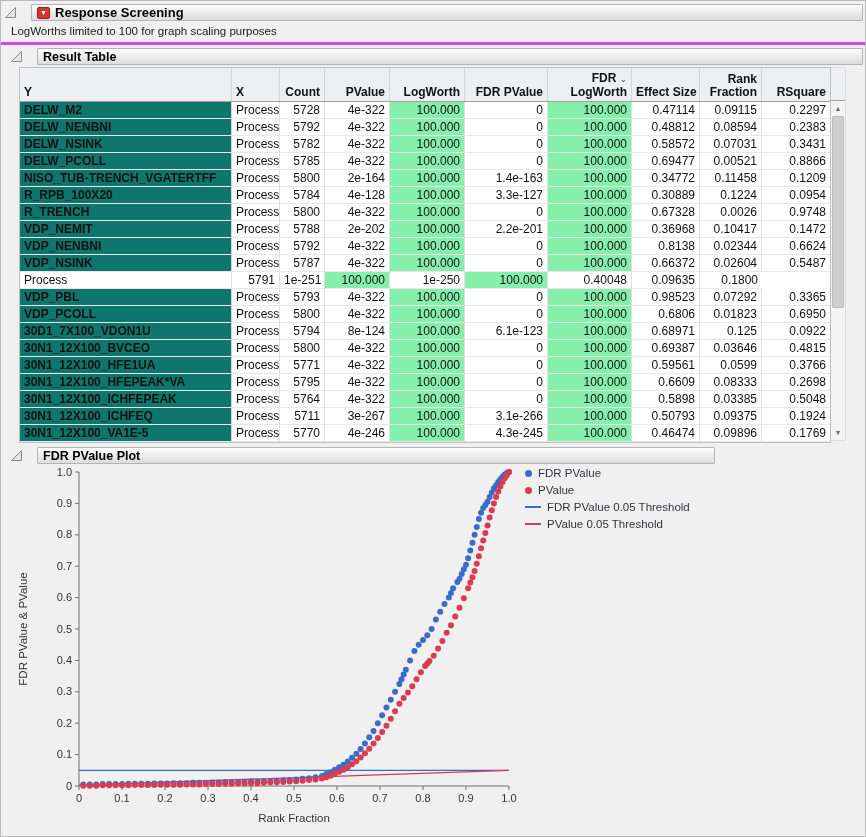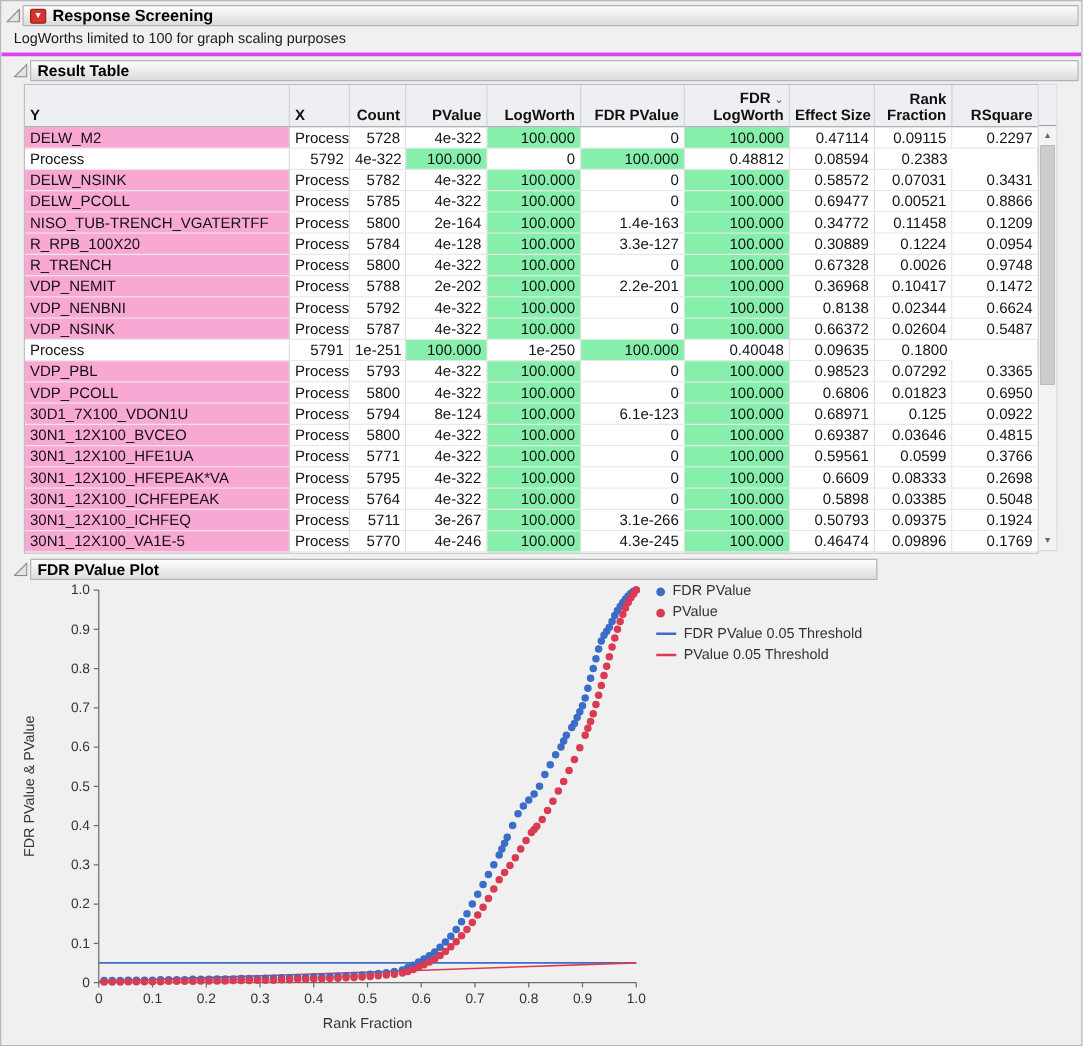--- a/index.html
+++ b/index.html
@@ -7,21 +7,21 @@
   body {
     width:866px; height:837px;
     font-family:"Liberation Sans", sans-serif;
     font-size:12px; color:#111;
     background:#f0f0f1;
     overflow:hidden;
   }
   .window { width:866px; height:837px; position:relative; background:#f0f0f1; border:1px solid #b9b9b9; overflow:hidden; }
 
   
-  .outline-row { display:flex; align-items:center; gap:2px; }
+  .outline-row { display:flex; align-items:center; gap:15px; }
   .level0 { margin:3px 2px 0 3px; }
   .level1 { margin:3px 2px 0 9px; }
   .disclosure { width:12px; height:12px; display:flex; align-items:center; justify-content:center; cursor:pointer; }
   .outline-bar {
     flex:1; height:17px; display:flex; align-items:center; gap:5px; padding:0 5px;
     background:linear-gradient(#fdfdfd,#dcdcdc);
     border:1px solid #b4b4b4; border-radius:1px;
   }
   .outline-bar.fixed { flex:0 0 auto; width:678px; }
   .outline-title { font-weight:bold; font-size:12.5px; color:#000; white-space:nowrap; }
@@ -44,21 +44,21 @@
     border-right:1px solid #d2d5da; white-space:nowrap; overflow:hidden; cursor:pointer;
   }
   .th:last-child { border-right:none; }
   .tr { display:grid; grid-template-columns:var(--cols); height:17px; }
   .td {
     padding:0 4px; line-height:16px; font-size:12px;
     border-right:1px solid #e0e0e0; border-bottom:1px solid #e8e8e8;
     white-space:nowrap; overflow:hidden; background:#fff;
   }
   .td:last-child { border-right:none; }
-  .ycol { background:#f9a8d4; border-right:1px solid #d5d5d5; }
+  .ycol { background:#0f766e; border-right:1px solid #d5d5d5;font-weight:bold; }
   .hl { background:#86efac; }
   .align-right { text-align:right; }
   .align-left { text-align:left; }
   .sort-caret { font-size:9px; color:#444; margin-left:3px; font-weight:normal; }
 
   
   .vscroll { width:15px; margin-top:0; height:374px; display:flex; flex-direction:column; background:#f3f3f3; border:1px solid #dcdcdc; border-left:none; }
   .vscroll .spacer { height:33px; background:#edeff2; border-bottom:1px solid #9f9f9f; }
   .sb-btn { height:15px; font-size:7px; color:#666; display:flex; align-items:center; justify-content:center; cursor:pointer; background:#f3f3f3; }
   .sb-track { flex:1; position:relative; }
@@ -150,20 +150,21 @@
             <div class="td align-right">5728</div>
             <div class="td align-right">4e-322</div>
             <div class="td align-right hl">100.000</div>
             <div class="td align-right">0</div>
             <div class="td align-right hl">100.000</div>
             <div class="td align-right">0.47114</div>
             <div class="td align-right">0.09115</div>
             <div class="td align-right">0.2297</div>
           </div>
           <div class="tr">
+            <div class="td align-left ycol">DELW_NENBNI</div>
             <div class="td align-left">Process</div>
             <div class="td align-right">5792</div>
             <div class="td align-right">4e-322</div>
             <div class="td align-right hl">100.000</div>
             <div class="td align-right">0</div>
             <div class="td align-right hl">100.000</div>
             <div class="td align-right">0.48812</div>
             <div class="td align-right">0.08594</div>
             <div class="td align-right">0.2383</div>
           </div>

